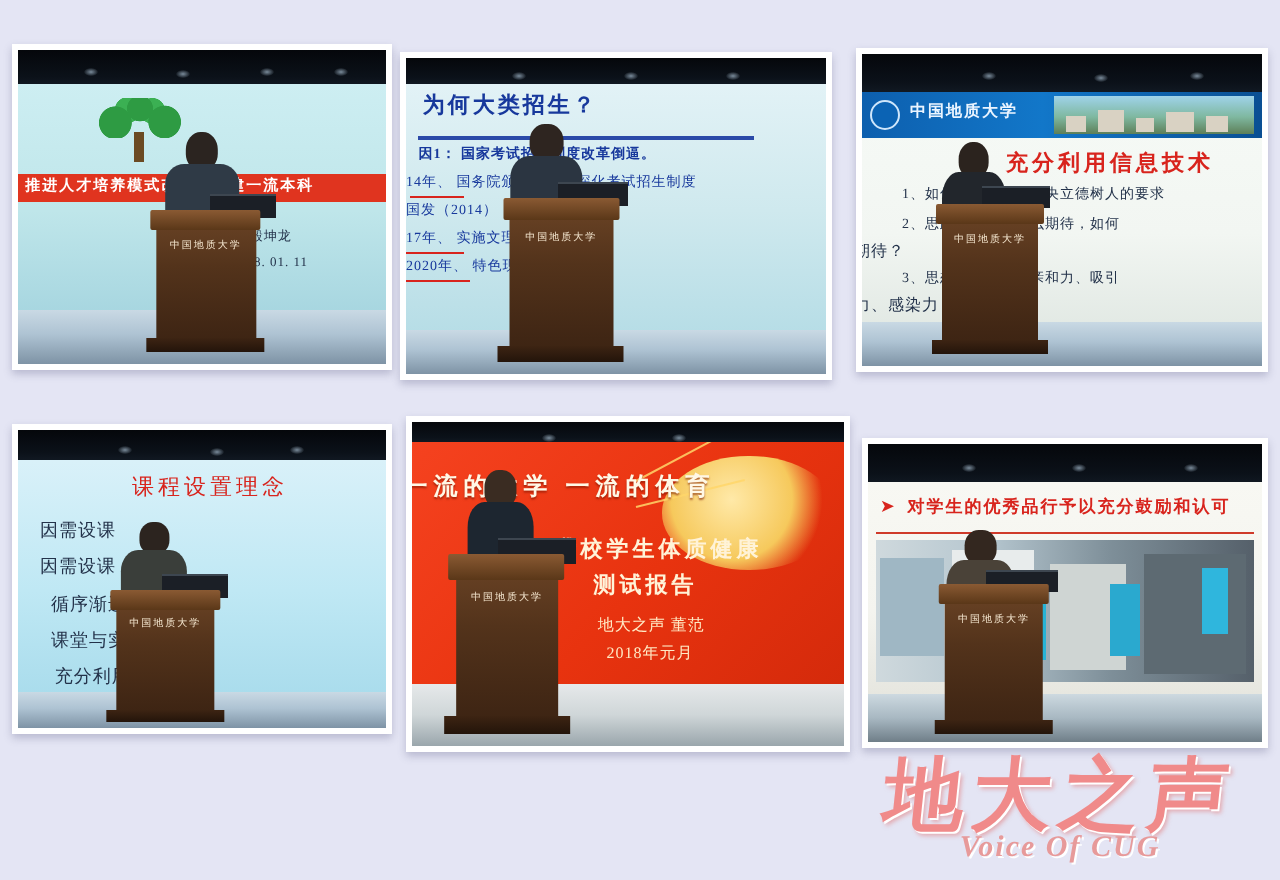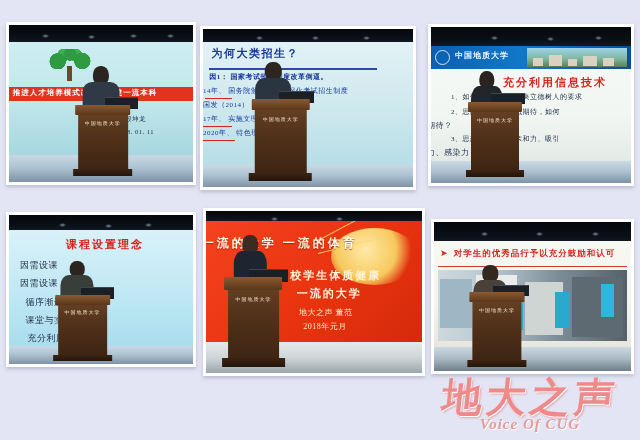--- a/index.html
+++ b/index.html
@@ -216,21 +216,21 @@
   </div>
 
   <div class="card" style="left:6px;top:212px;width:190px;height:155px;">
     <div class="photo">
       <div class="ceiling" style="height:11%;">
         <span class="spot" style="left:27%;top:50%"></span>
         <span class="spot" style="left:52%;top:52%"></span>
         <span class="spot" style="left:74%;top:50%"></span>
       </div>
       <div class="screen" style="top:10%;height:80%;background:linear-gradient(180deg,#d9f1f9 0%,#bfe8f4 55%,#a9dcec 100%);">
-        <div class="sl red" style="left:31%;top:8%;font-size:11px;font-weight:bold;letter-spacing:2px;">课程设置理念</div>
+        <div class="sl red" style="left:31%;top:8%;font-size:11px;font-weight:normal;letter-spacing:2px;">课程设置理念</div>
         <div class="sl dark" style="left:6%;top:26%;font-size:9px;">因需设课</div>
         <div class="sl dark" style="left:6%;top:41%;font-size:9px;">因需设课</div>
         <div class="sl dark" style="left:9%;top:57%;font-size:9px;">循序渐进</div>
         <div class="sl dark" style="left:9%;top:72%;font-size:9px;">课堂与实践相结合</div>
         <div class="sl dark" style="left:10%;top:87%;font-size:9px;">充分利用信息技术</div>
       </div>
       <div class="floor" style="height:12%;"></div>
 
       <div class="person" style="left:28%;top:31%;width:18%;height:36%;">
         <div class="head" style="top:0;width:44%;height:30%;background:#2c241f;"></div>
@@ -252,21 +252,21 @@
         <span class="spot" style="left:30%;top:50%"></span>
         <span class="spot" style="left:60%;top:50%"></span>
       </div>
       <div class="redslide" style="top:6%;height:76%;">
         <div class="conf" style="right:2%;top:6%;width:40%;height:46%;"></div>
         <span class="ray" style="right:18%;top:16%;width:30%;transform:rotate(-28deg)"></span>
         <span class="ray" style="right:22%;top:26%;width:26%;transform:rotate(-14deg)"></span>
         <div class="sl" style="left:-2%;top:13%;font-size:12px;font-weight:bold;color:#fff8e6;letter-spacing:3px;
                     text-shadow:0 1px 1px rgba(120,20,0,.6);">一流的大学  一流的体育</div>
         <div class="sl" style="left:33%;top:40%;font-size:11px;font-weight:bold;color:#fff3d8;letter-spacing:2px;">我校学生体质健康</div>
-        <div class="sl" style="left:42%;top:55%;font-size:11px;font-weight:bold;color:#fff3d8;letter-spacing:2px;">一流的大学</div>
+        <div class="sl" style="left:42%;top:55%;font-size:11px;font-weight:bold;color:#fff3d8;letter-spacing:2px;">测试报告</div>
         <div class="sl" style="left:43%;top:72%;font-size:8px;color:#ffe9c4;">地大之声   董范</div>
         <div class="sl" style="left:45%;top:83%;font-size:8px;color:#ffe9c4;text-align:right;">2018年元月</div>
       </div>
       <div class="floor" style="height:19%;
            background:linear-gradient(180deg,#e6e9ea 0%,#cfd6d8 50%,#9aa6ac 100%);"></div>
 
       <div class="person" style="left:13%;top:15%;width:15%;height:38%;">
         <div class="head" style="top:0;width:48%;height:30%;background:#3a2c22;"></div>
         <div class="torso" style="top:26%;width:100%;height:78%;background:#1d2630;"></div>
       </div>

